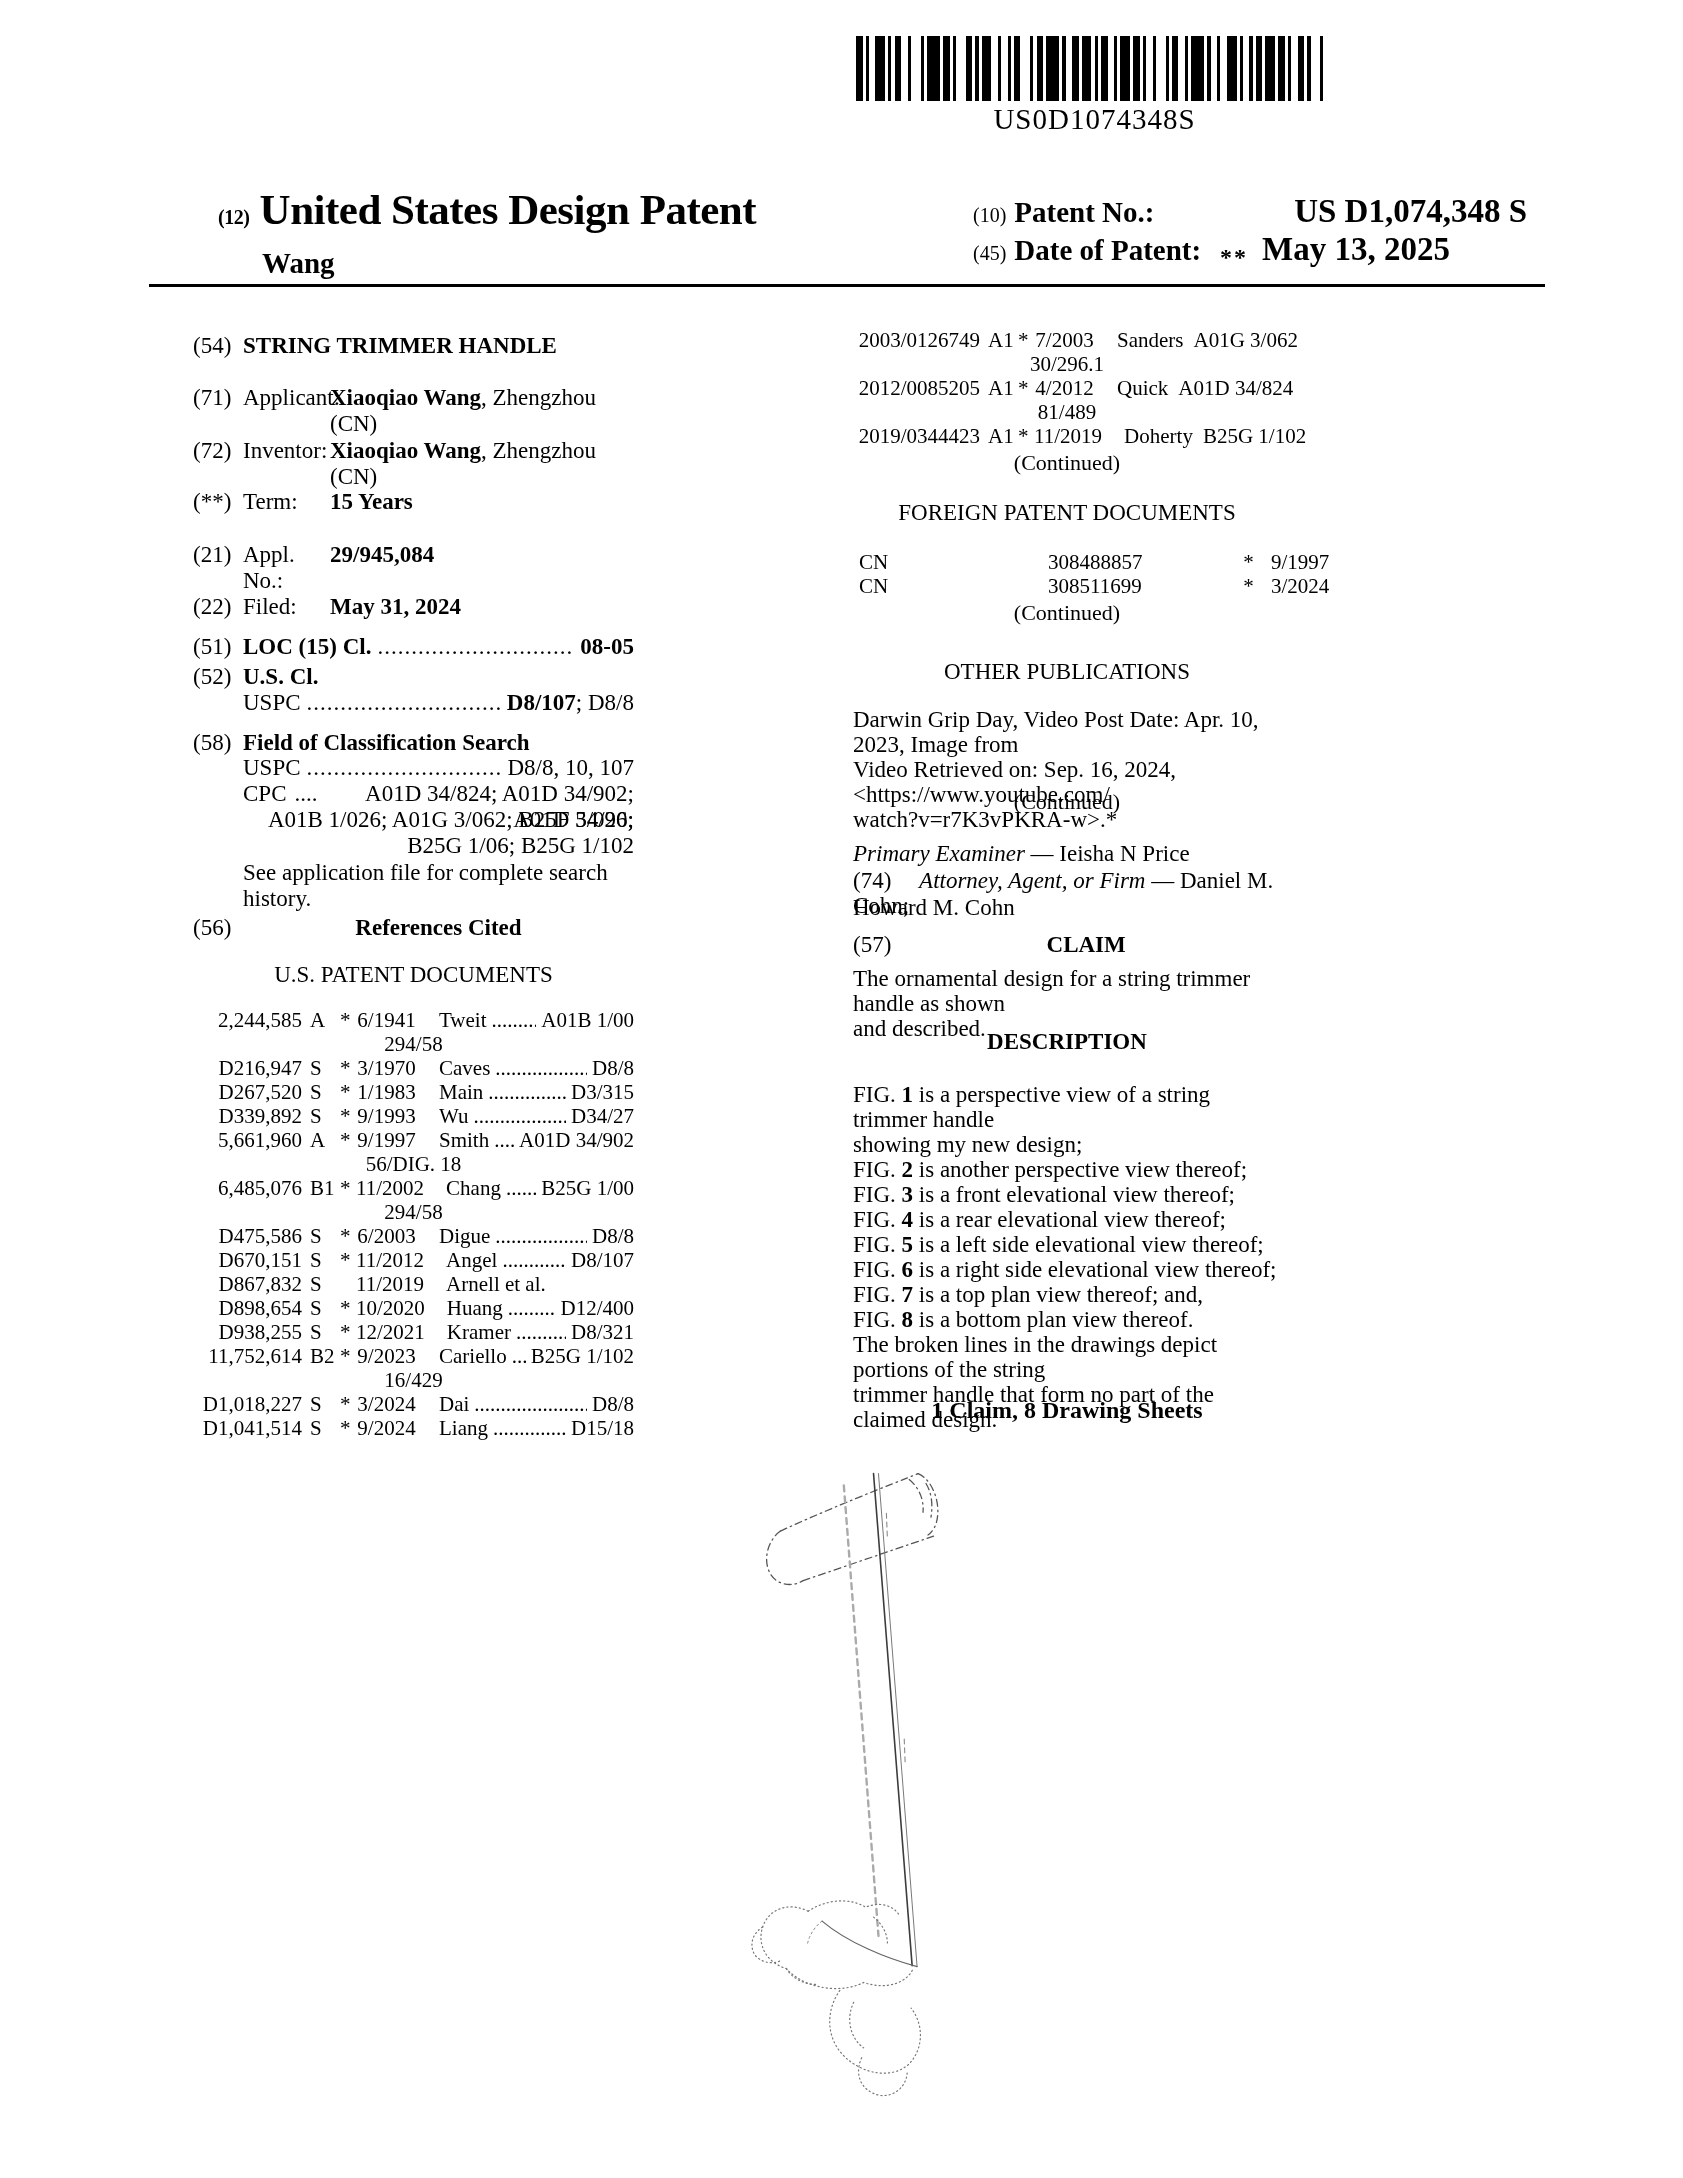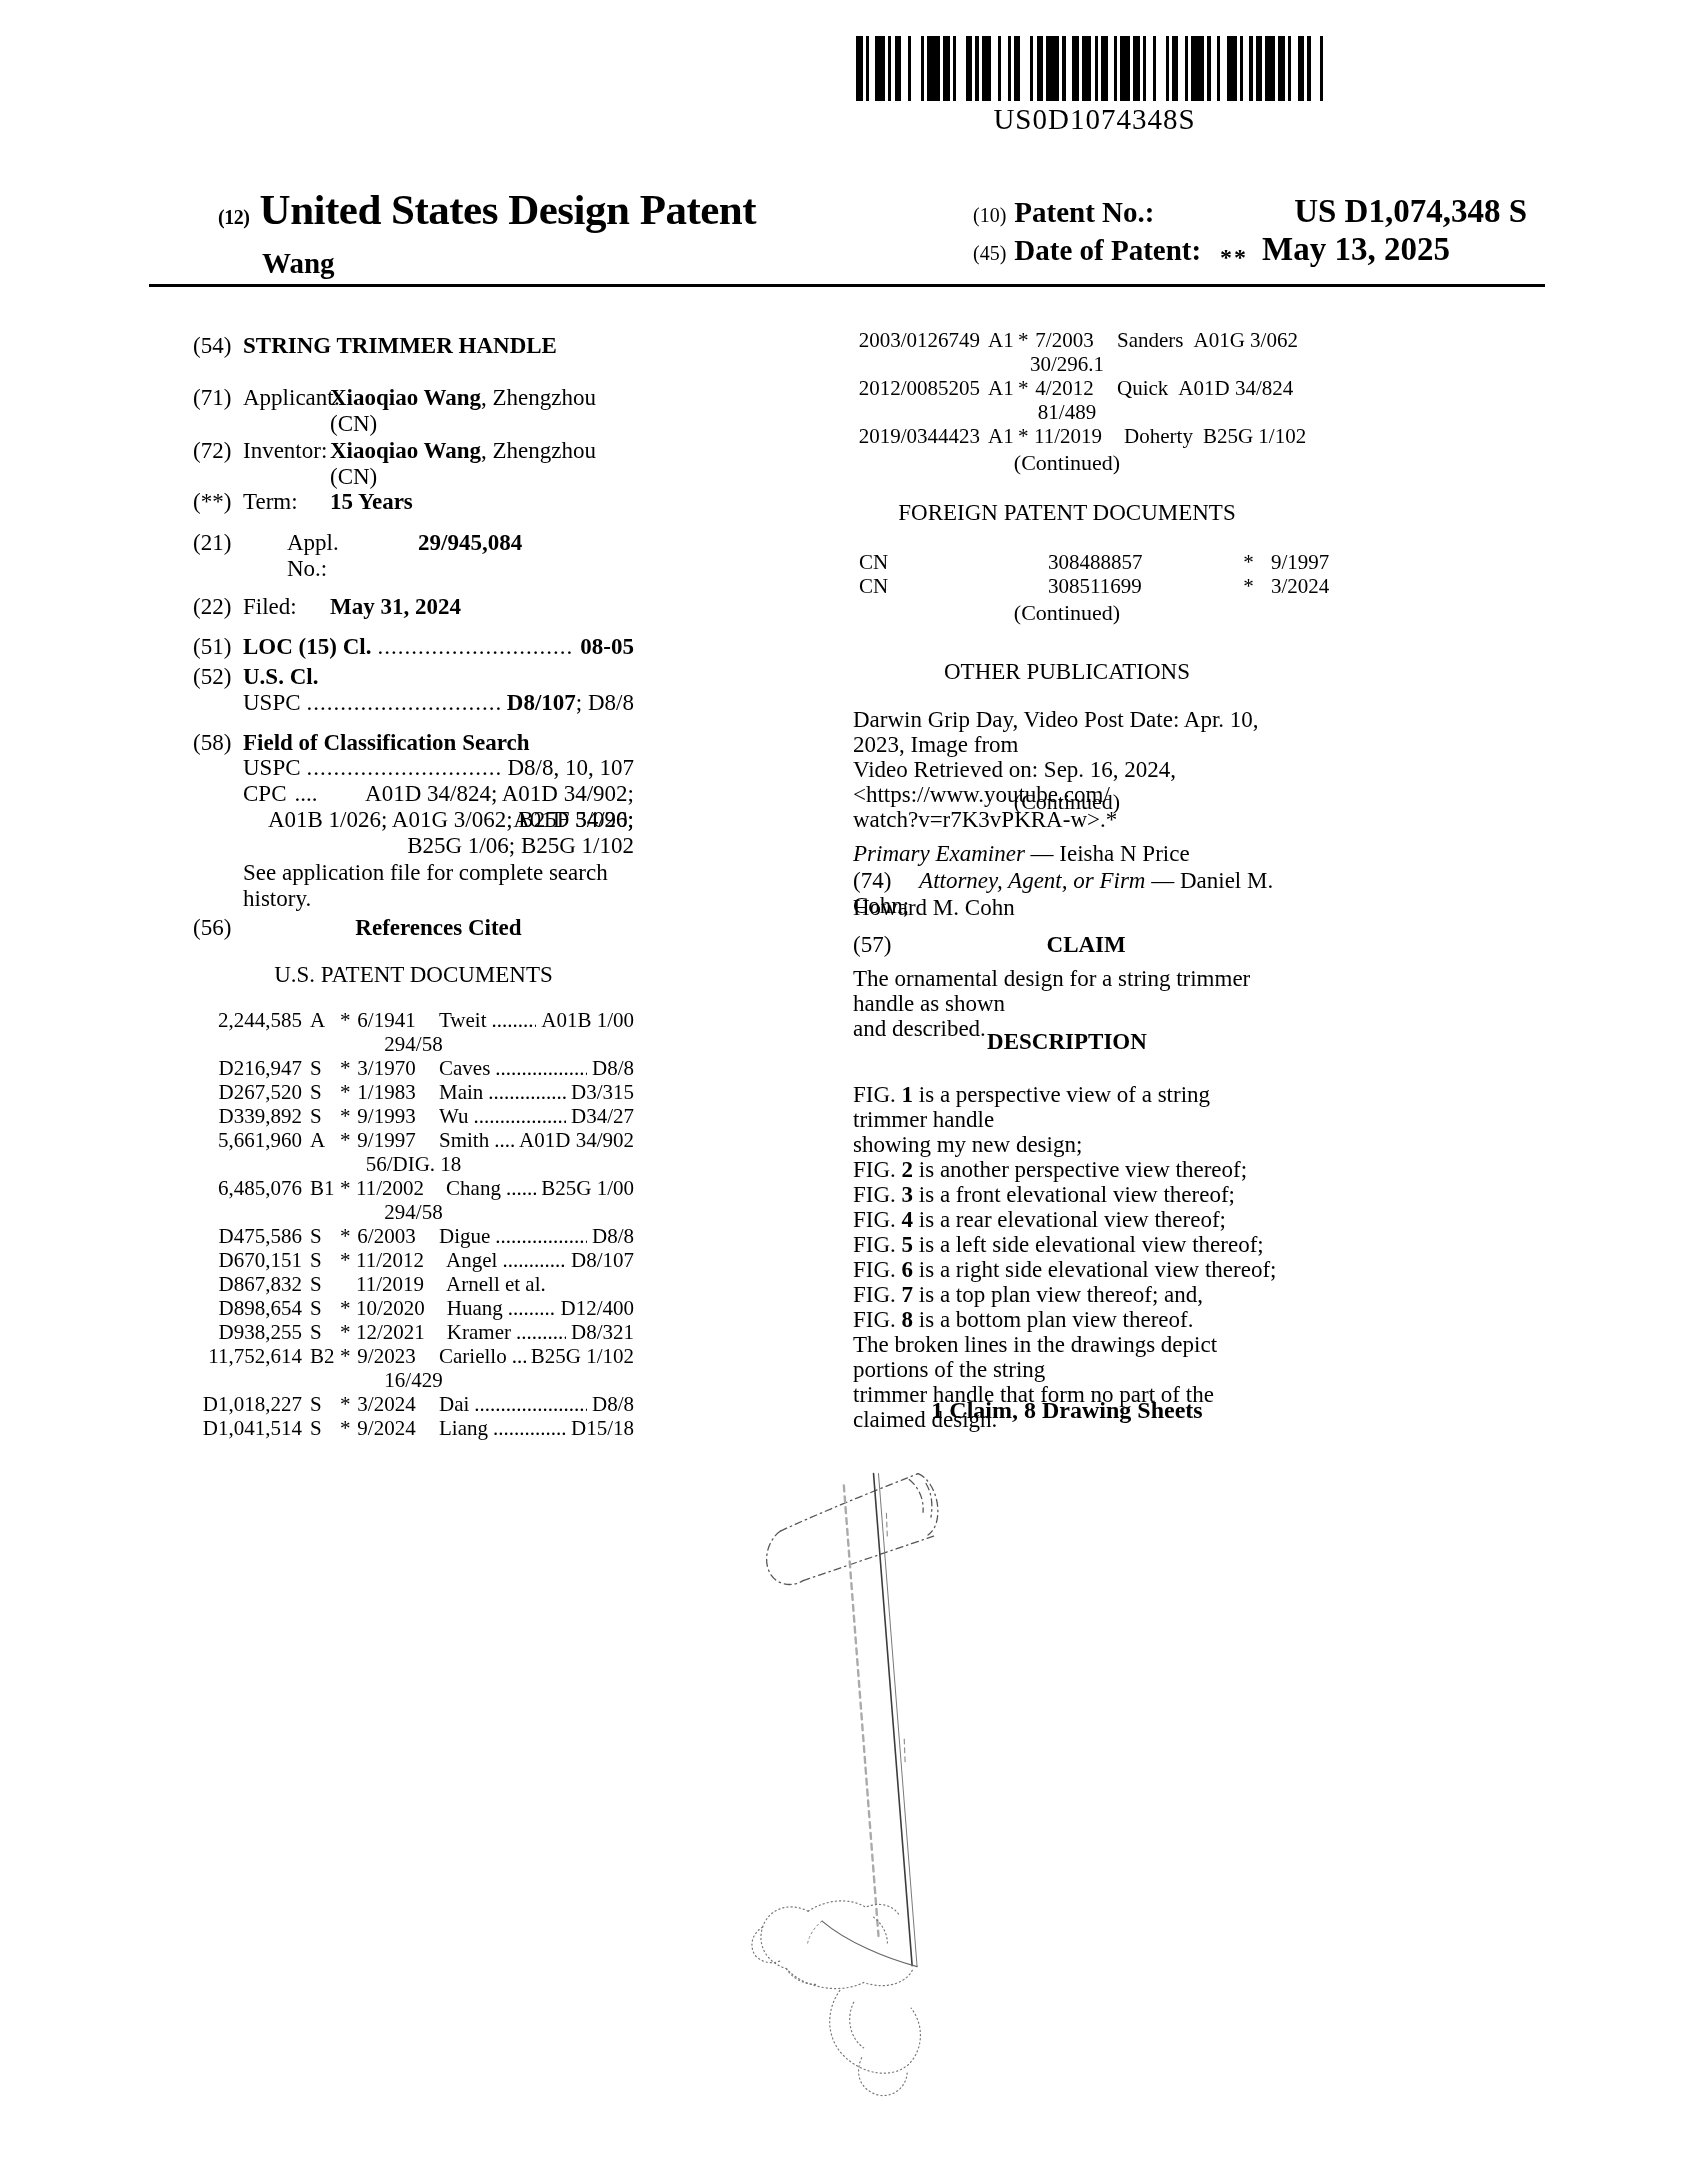--- a/index.html
+++ b/index.html
@@ -195,21 +195,21 @@
     <span class="flabel">Inventor:</span>
     <span><span class="b">Xiaoqiao Wang</span><span>, Zhengzhou (CN)</span></span>
   </div>
 
   <div class="fieldrow" style="top:489px;">
     <span class="fnum">(**)</span>
     <span class="flabel">Term:</span>
     <span class="b">15 Years</span>
   </div>
 
-  <div class="fieldrow" style="top:530px;gap:44px;">
+  <div class="fieldrow" style="top:542px;">
     <span class="fnum">(21)</span>
     <span class="flabel">Appl. No.:</span>
     <span class="b">29/945,084</span>
   </div>
 
   <div class="fieldrow" style="top:594px;">
     <span class="fnum">(22)</span>
     <span class="flabel">Filed:</span>
     <span class="b">May 31, 2024</span>
   </div>

